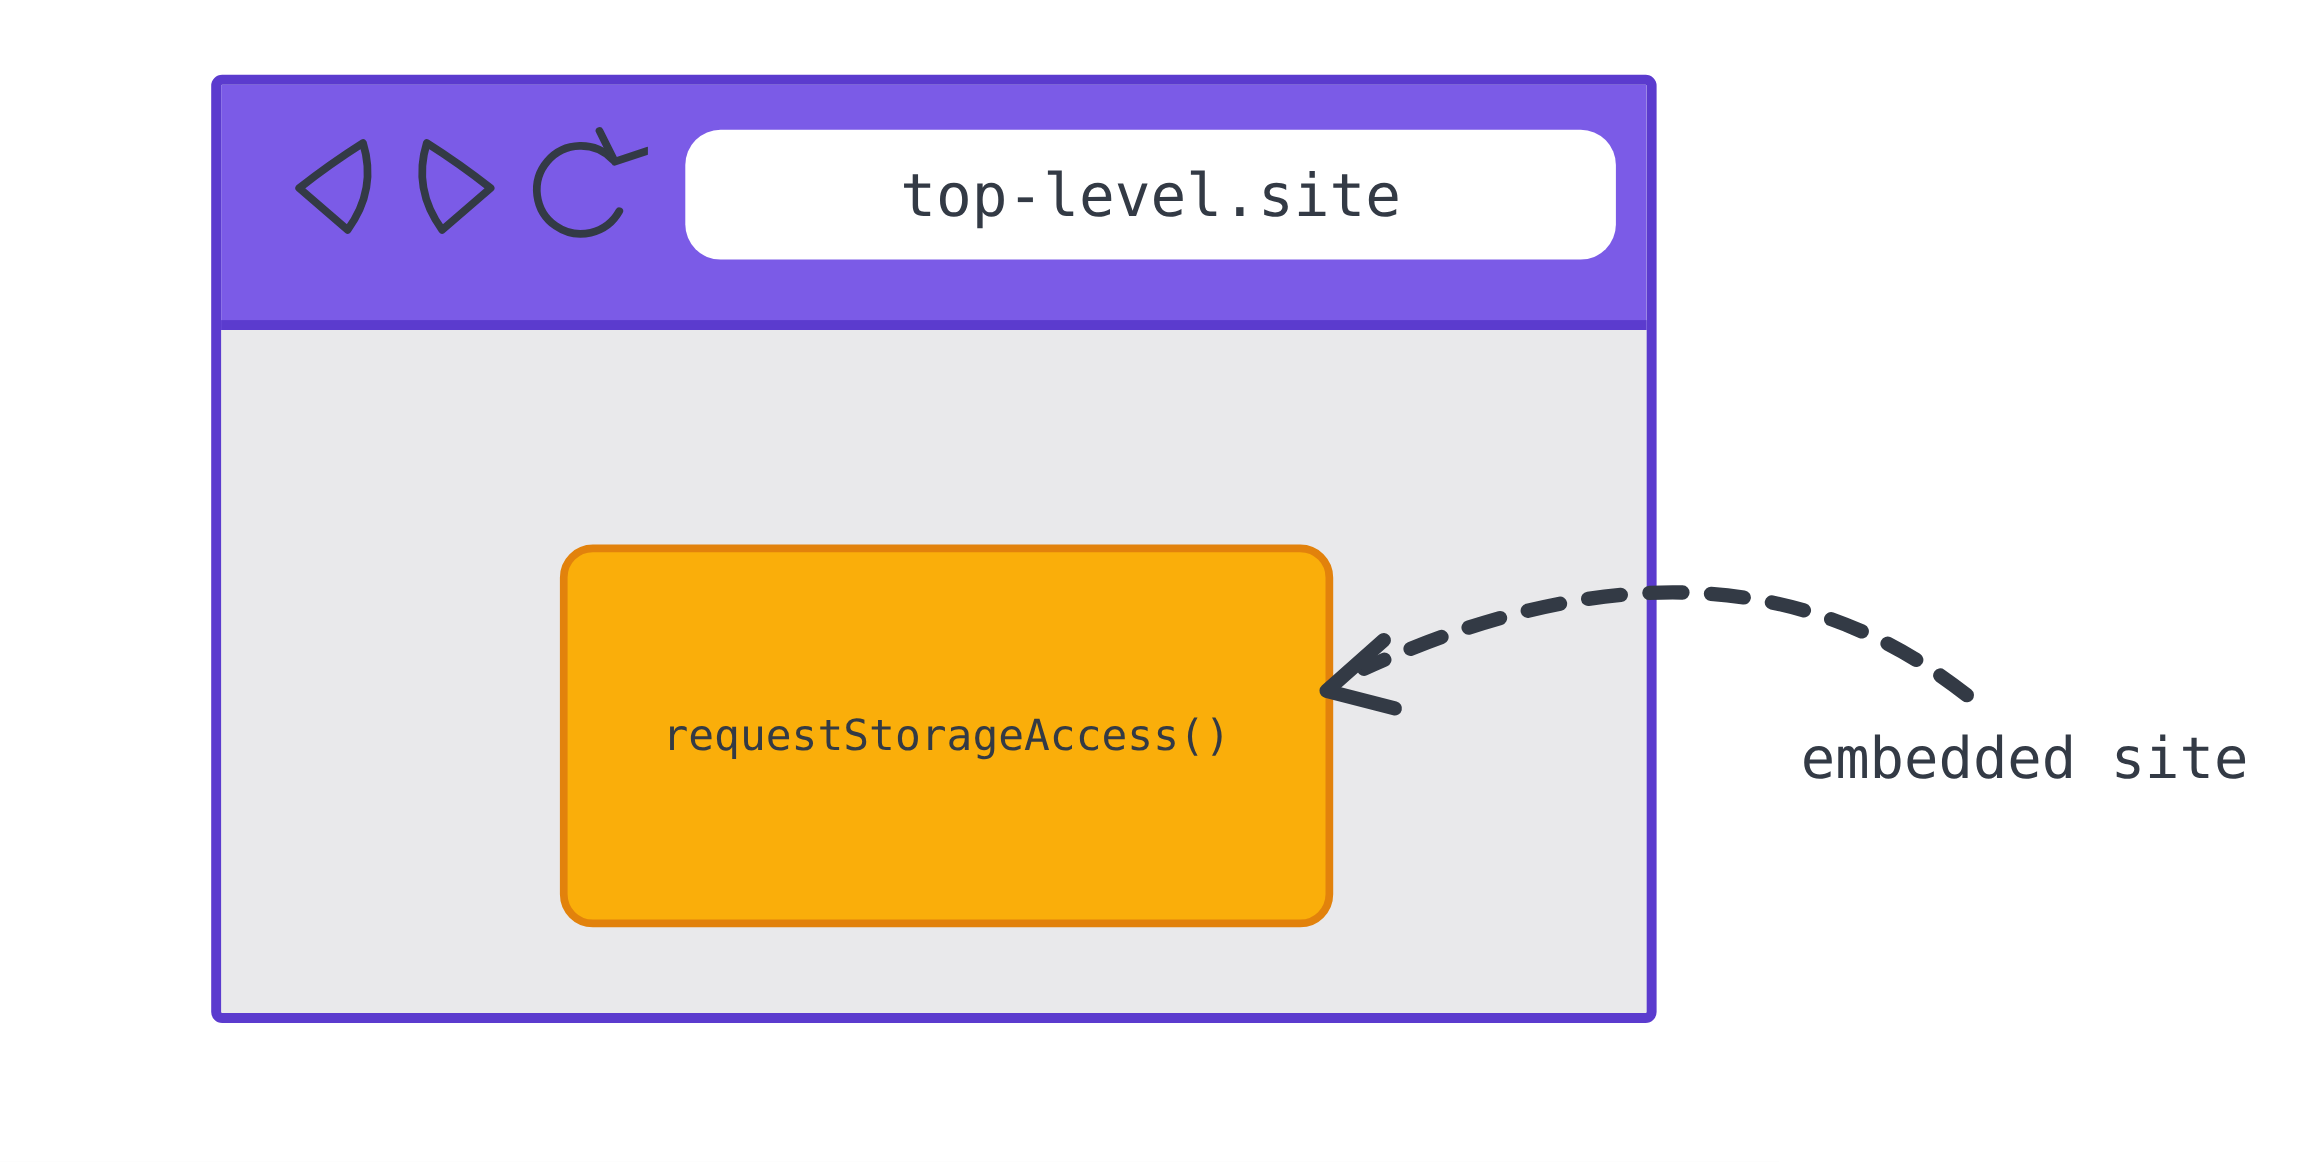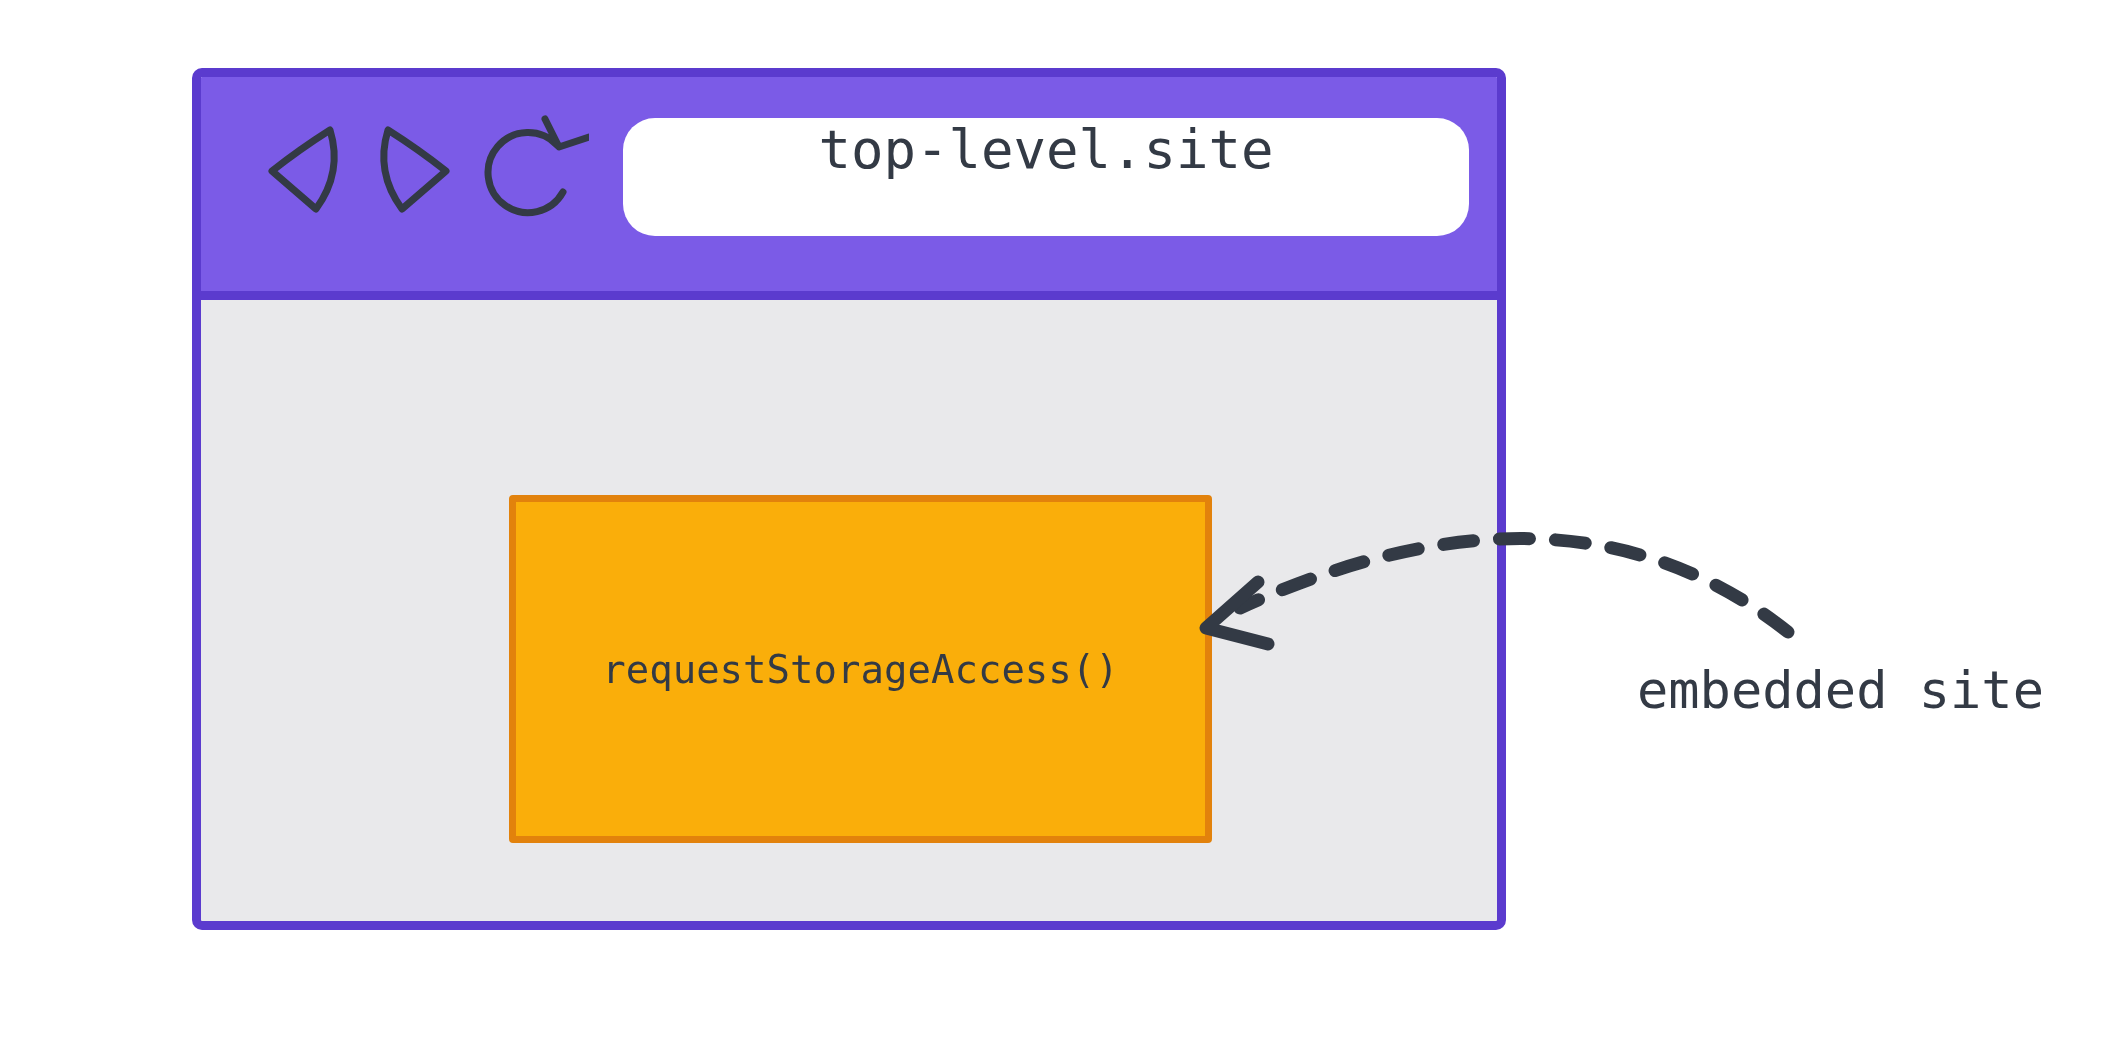--- a/index.html
+++ b/index.html
@@ -44,21 +44,21 @@
     left:58px; top:38px;
     width:330px; height:110px;
   }
   .address-bar{
     position:absolute;
     left:422px; top:41px;
     width:846px; height:118px;
     background:#ffffff;
     border-radius:32px;
     display:flex;
-    align-items:flex-start;
+    align-items:center;
     justify-content:center;
   }
   .address-text{
     font-size:54px;
     letter-spacing:0px;
     color:var(--ink);
     white-space:nowrap;
   }
   
   .embedded-frame{
@@ -124,21 +124,21 @@
         </g>
       </svg>
 
       <div class="address-bar">
         <span class="address-text">top-level.site</span>
       </div>
     </div>
 
     <div style="position:absolute; left:0; top:232px; right:0; bottom:0;">
 
-      <div class="embedded-frame" style="top:186px;">
+      <div class="embedded-frame" style="top:186px;border-radius:30px;">
         <span class="embedded-frame-label">requestStorageAccess()</span>
       </div>
     </div>
   </div>
 
   <svg class="arrow-overlay" viewBox="0 0 2102 1056">
     <path d="M 1788 632 Q 1568 458 1240 608" fill="none" stroke="var(--ink)" stroke-width="13" stroke-linecap="round" stroke-dasharray="30 26"></path>
     <path d="M 1258 582 L 1206 628 L 1268 644" fill="none" stroke="var(--ink)" stroke-width="13" stroke-linecap="round" stroke-linejoin="round"></path>
   </svg>
 

